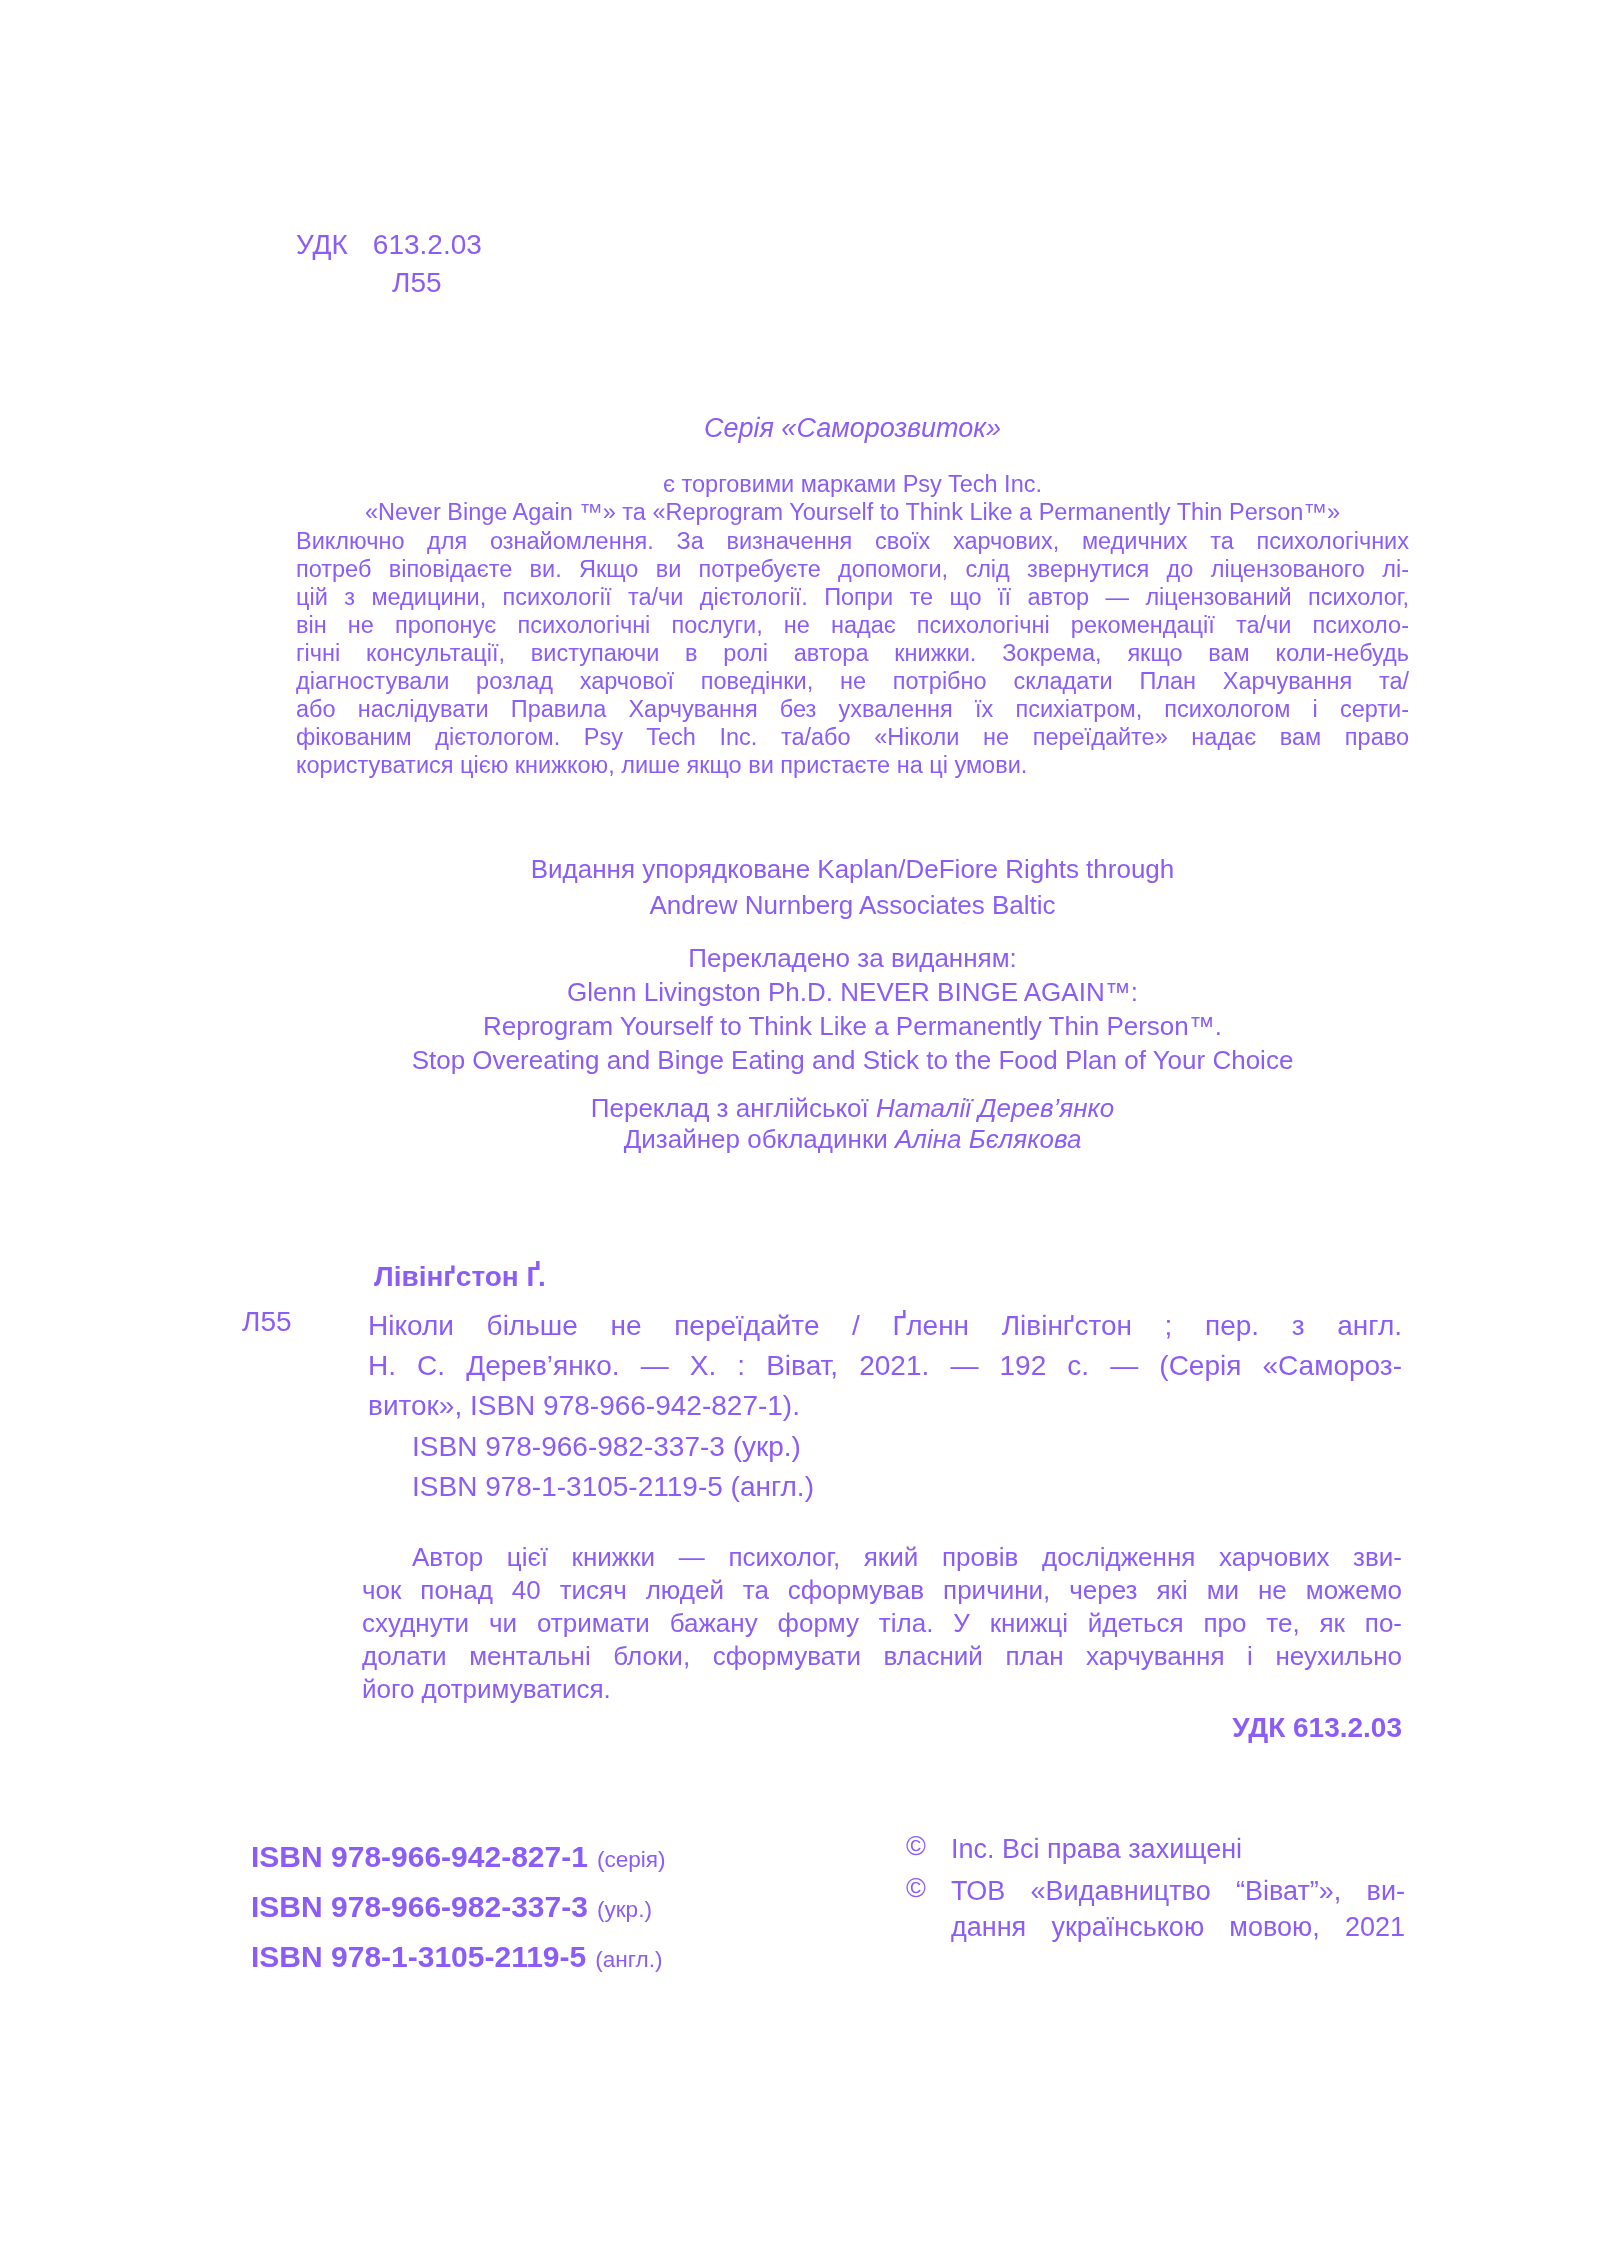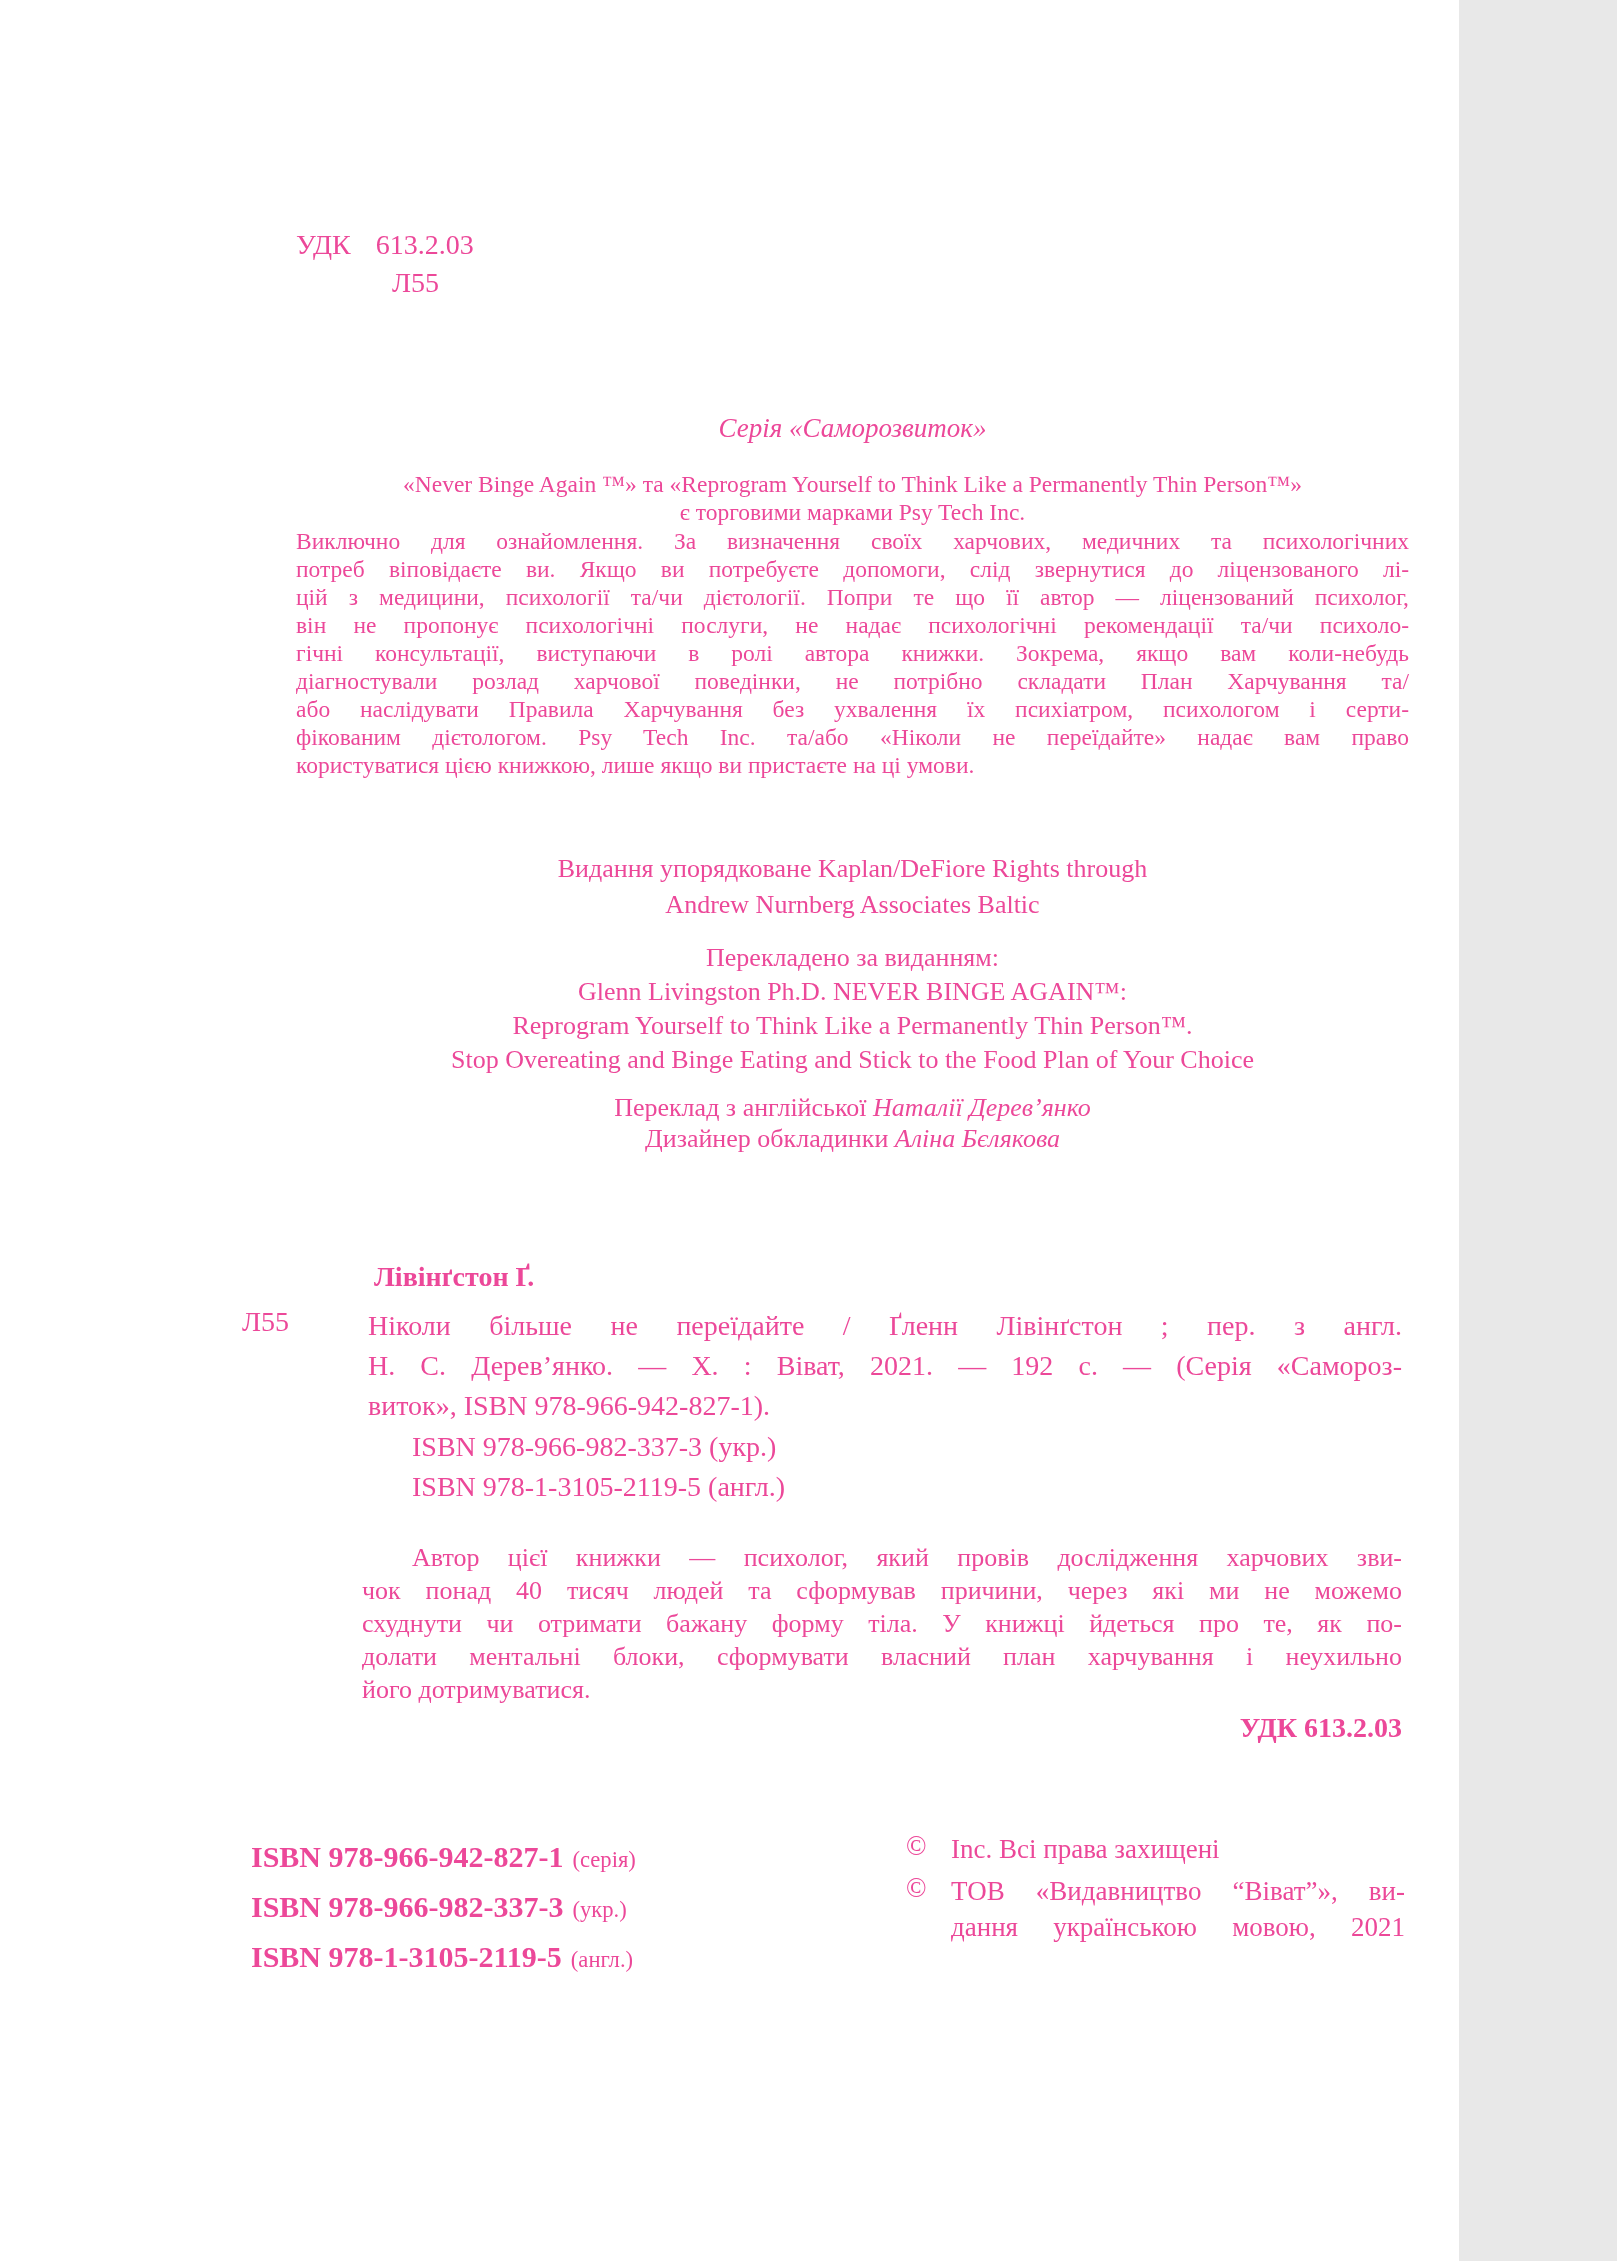--- a/index.html
+++ b/index.html
@@ -1,21 +1,21 @@
 <!DOCTYPE html>
 <html style="font-size:14.5px"><head>
 <meta charset="utf-8">
 <style>
   html,body { margin:0; padding:0; background:#e8e8e8; }
   .page {
     position:relative;
-    width:1459px; height:2262px;
+    width:1617px; height:2262px;
     background:#ffffff;
-    font-family:Liberation Serif, serif;
-    color:#ec4899;
+    font-family:Liberation Sans, sans-serif;
+    color:#8b5cf6;
     overflow:hidden;
   }
   .abs { position:absolute; }
 
   
   .udc-top { left:296px; top:226px; font-size:28px; line-height:38px; }
   .udc-top .val { margin-left:25px; }
   .udc-top .code { margin-left:96px; }
 
   
@@ -57,22 +57,22 @@
 <div class="page">
 
   <div class="abs udc-top">
     <div><span>УДК</span><span class="val">613.2.03</span></div>
     <div><span class="code">Л55</span></div>
   </div>
 
   <div class="abs col-center series">Серія «Саморозвиток»</div>
 
   <div class="abs col-center tm-block">
+    <div>є торговими марками Psy Tech Inc.</div>
     <div>«Never Binge Again ™» та «Reprogram Yourself to Think Like a Permanently Thin Person™»</div>
-    <div>є торговими марками Psy Tech Inc.</div>
   </div>
 
   <div class="abs disclaimer">
     <div class="jline">Виключно для ознайомлення. За визначення своїх харчових, медичних та психологічних</div>
     <div class="jline">потреб віповідаєте ви. Якщо ви потребуєте допомоги, слід звернутися до ліцензованого лі-</div>
     <div class="jline">цій з медицини, психології та/чи дієтології. Попри те що її автор — ліцензований психолог,</div>
     <div class="jline">він не пропонує психологічні послуги, не надає психологічні рекомендації та/чи психоло-</div>
     <div class="jline">гічні консультації, виступаючи в ролі автора книжки. Зокрема, якщо вам коли-небудь</div>
     <div class="jline">діагностували розлад харчової поведінки, не потрібно складати План Харчування та/</div>
     <div class="jline">або наслідувати Правила Харчування без ухвалення їх психіатром, психологом і серти-</div>

